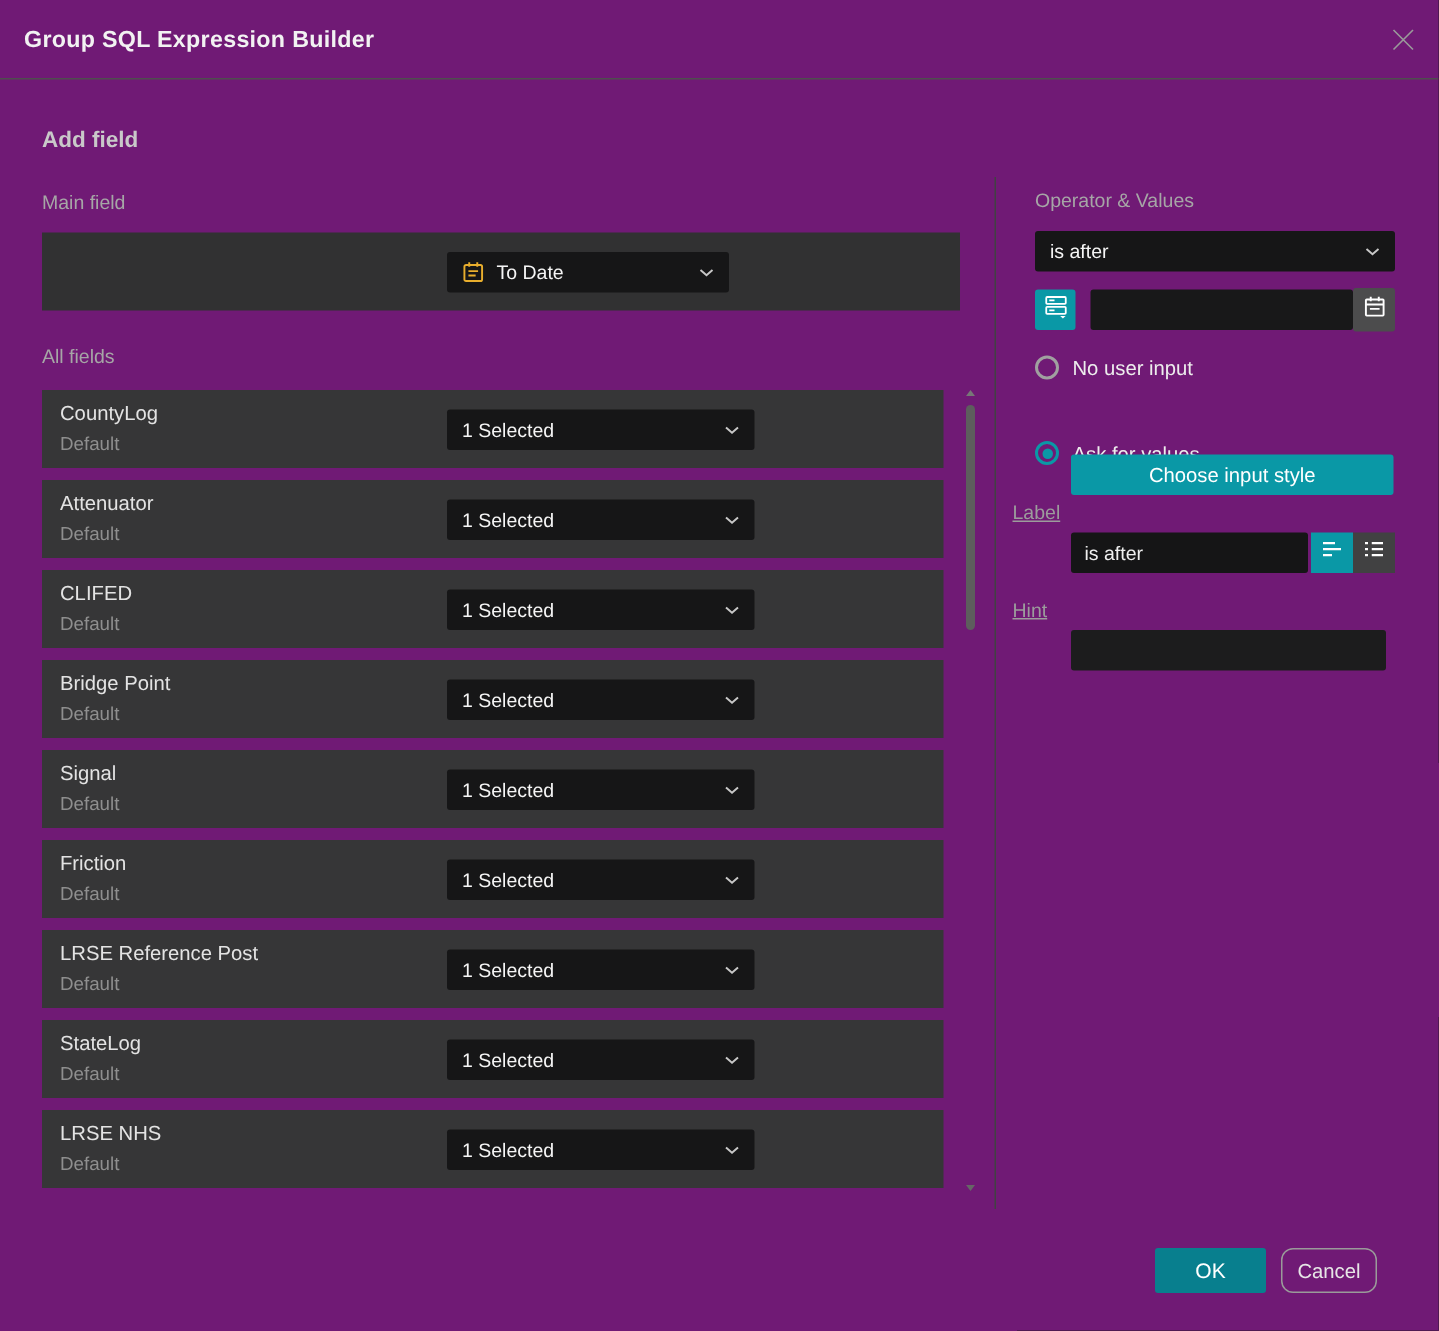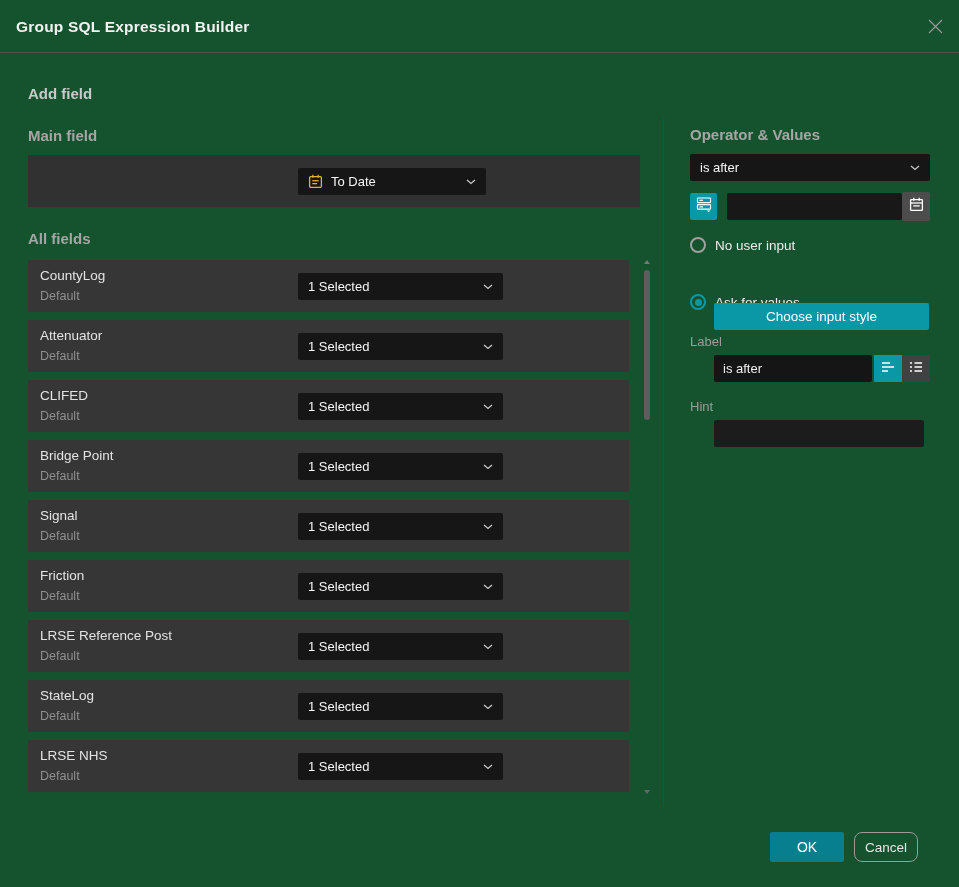--- a/index.html
+++ b/index.html
@@ -1,32 +1,32 @@
 <!DOCTYPE html>
 <html><head>
 <meta charset="utf-8">
 <style>
   * { box-sizing: border-box; margin: 0; padding: 0; }
   html, body { width: 959px; height: 887px; overflow: hidden; }
   body { font-family: "Liberation Sans", sans-serif; background: #1a1a1a; }
 
-  .dialog { position: relative; width: 959px; height: 887px; background: #14532d; }
+  .dialog { position: relative; width: 959px; height: 887px; background: #701a75; }
 
   
   .titlebar { position: absolute; top: 0; left: 0; width: 100%; height: 53px;
               border-bottom: 1px solid #4e4e4e; }
   .titlebar .title { position: absolute; left: 16px; top: 0; line-height: 53px;
                      font-size: 15.5px; font-weight: bold; color: #f2f2f2; letter-spacing: .2px; }
   .close-btn { position: absolute; right: 14px; top: 16px; width: 20px; height: 20px;
                display: flex; align-items: center; justify-content: center; cursor: pointer; }
 
   
   .h-add-fields { position: absolute; left: 28px; top: 85px; font-size: 15px;
                   font-weight: bold; color: #c9c9c9; }
-  .sec-label { position: absolute; font-size: 15px; font-weight: bold; color: #a6a6a6; }
+  .sec-label { position: absolute; font-size: 13px; font-weight: normal; color: #a6a6a6; }
 
   
   .select { position: absolute; background: #161617; border-radius: 2px; height: 27px;
             display: flex; align-items: center; padding: 0 10px; cursor: pointer;
             color: #f5f5f5; font-size: 13px; }
   .select .caret { margin-left: auto; display: flex; align-items: center; padding-left: 8px; }
   .select .cal { display: flex; align-items: center; margin-right: 8px; color: #e8ae2d; }
 
   
   .main-panel { position: absolute; left: 28px; top: 155px; width: 612px; height: 52px;
@@ -66,21 +66,21 @@
            position: relative; flex: 0 0 auto; }
   .radio.selected { border-color: #0a98a6; }
   .radio.selected::after { content: ""; position: absolute; inset: 2.5px; border-radius: 50%;
                            background: #0a98a6; }
   .radio-label { margin-left: 9px; font-size: 13.5px; color: #ededed; }
 
   .choose-btn { position: absolute; left: 714px; top: 303px; width: 215px; height: 27px;
                 background: #0a98a6; border: none; border-radius: 2px; color: #fff;
                 font-size: 13.5px; font-family: "Liberation Sans", sans-serif; cursor: pointer; }
 
-  .mini-label { position: absolute; left: 690px; font-size: 13px; color: #9c9c9c; }
+  .mini-label { position: absolute; left: 675px; font-size: 13px; color: #9c9c9c; text-decoration: underline; }
 
   .seg-group { position: absolute; left: 874px; top: 355px; display: flex; }
   .seg-btn { width: 28px; height: 27px; display: flex; align-items: center;
              justify-content: center; cursor: pointer; }
   .seg-btn.active { background: #0a98a6; }
   .seg-btn.idle { background: #414142; }
 
   
   .ok-btn { position: absolute; left: 770px; top: 832px; width: 74px; height: 30px;
             background: #087f8e; border: none; border-radius: 2px; color: #fff;

